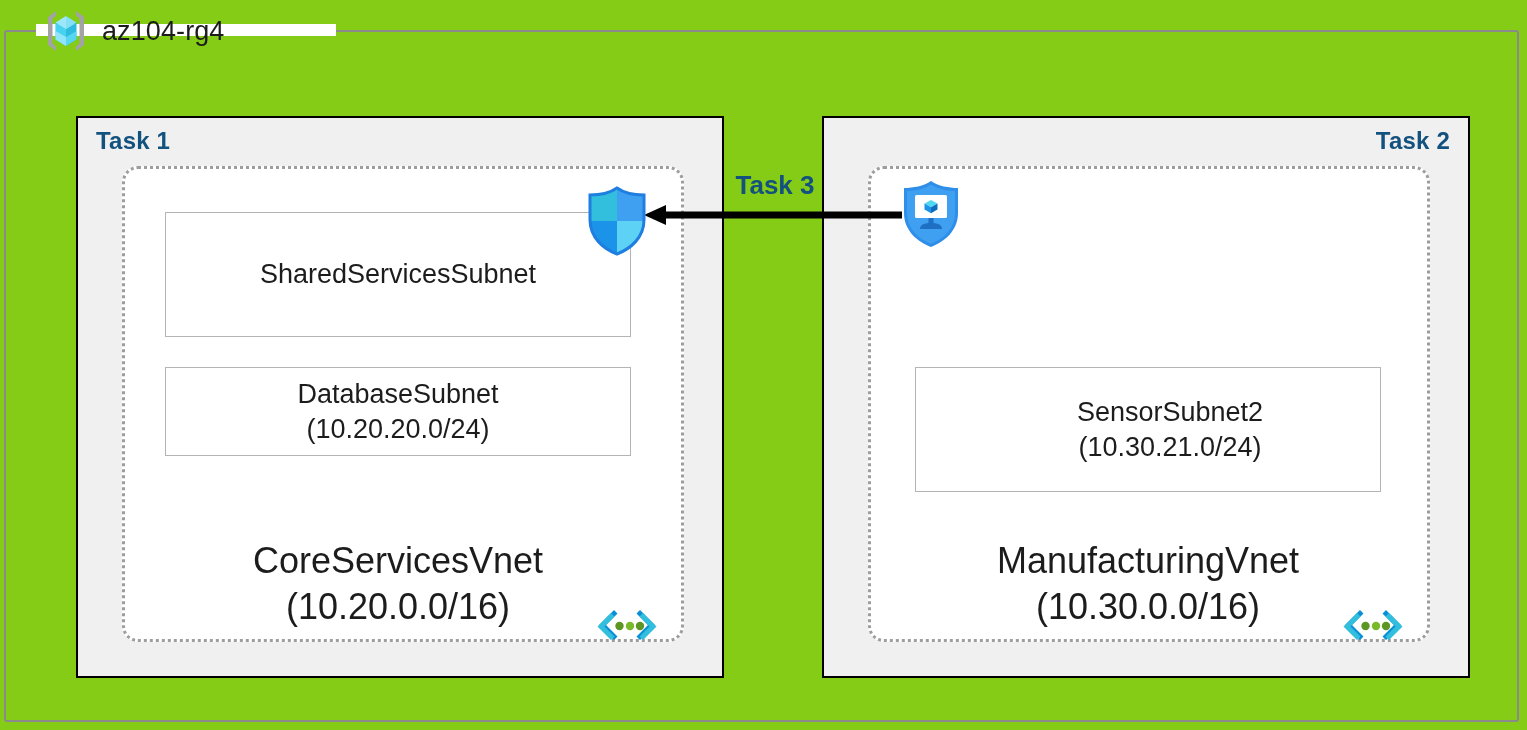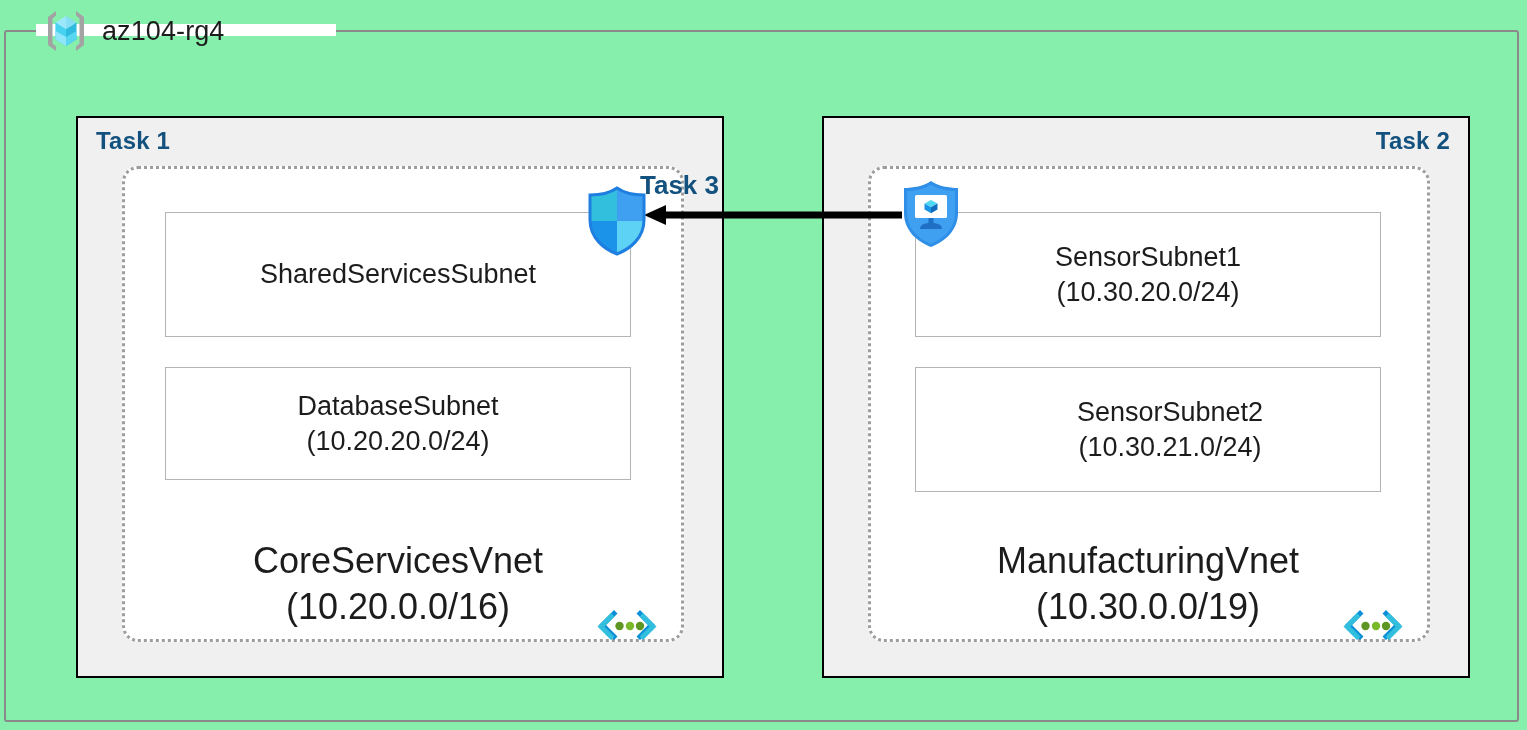--- a/index.html
+++ b/index.html
@@ -9,21 +9,21 @@
   }
   body {
     font-family: "Liberation Sans", sans-serif;
     -webkit-font-smoothing: antialiased;
   }
 
   #canvas {
     position: relative;
     width: 1527px;
     height: 730px;
-    background: #86efac;
+    background: #84cc16;
     overflow: hidden;
   }
 
   
   .rg-frame {
     position: absolute;
     left: 4px;
     top: 30px;
     width: 1515px;
     height: 692px;
@@ -100,21 +100,21 @@
     display: flex;
     flex-direction: column;
     align-items: center;
     justify-content: center;
     line-height: 1.28;
   }
   .subnet-name { font-size: 27px; color: #1c1c1c; }
   .subnet-cidr { font-size: 27px; color: #1c1c1c; }
 
   #subnet-1-1 { left: 165px; top: 212px; width: 466px; height: 125px; gap: 48px; }
-  #subnet-1-2 { left: 165px; top: 367px; width: 466px; height: 113px; }
+  #subnet-1-2 { left: 165px; top: 367px; width: 466px; height: 89px; }
   #subnet-2-1 { left: 915px; top: 212px; width: 466px; height: 125px; }
   #subnet-2-2 { left: 915px; top: 367px; width: 466px; height: 125px; padding-left: 44px; }
 
   
   .vnet-caption {
     position: absolute;
     text-align: center;
     line-height: 1.28;
     color: #1c1c1c;
   }
@@ -138,20 +138,21 @@
     top: 198px;
     width: 270px;
     height: 34px;
     z-index: 5;
   }
   #task3-label {
     position: absolute;
     left: 640px;
     top: 170px;
     width: 270px;
+    text-align: center;
     font-size: 26px;
     font-weight: bold;
     color: #13517e;
     z-index: 7;
   }
 </style>
 </head>
 <body>
 
 <div id="canvas">
@@ -216,33 +217,29 @@
       <circle cx="46" cy="20" r="4.2" fill="#5e9624"></circle>
     </svg>
   </span>
 
   <div class="task-panel" id="task-panel-2">
     <span class="task-label right">Task 2</span>
   </div>
 
   <div class="vnet" id="vnet-2"></div>
 
-  <div class="subnet" id="subnet-2-1">
-    <div class="subnet-name">SensorSubnet1</div>
-    <div class="subnet-cidr">(10.30.20.0/24)</div>
-  </div>
 
   <div class="subnet" id="subnet-2-2">
     <div class="subnet-name">SensorSubnet2</div>
     <div class="subnet-cidr">(10.30.21.0/24)</div>
   </div>
 
   <div class="vnet-caption" id="vnet-caption-2">
     <div>ManufacturingVnet</div>
-    <div>(10.30.0.0/19)</div>
+    <div>(10.30.0.0/16)</div>
   </div>
 
   <span class="icon-abs" id="vnet-icon-2">
     <svg width="66" height="42" viewBox="0 0 66 42">
       <path d="M20 4 L23.5 7.5 L12 19 L23.5 30.5 L20 34 L5 19 Z" fill="#0a8fd6"></path>
       <path d="M17 7 L20.5 10.5 L10.5 20.5 L20.5 30.5 L17 34 L3.5 20.5 Z" fill="#32bedd"></path>
       <path d="M46 4 L42.5 7.5 L54 19 L42.5 30.5 L46 34 L61 19 Z" fill="#0a8fd6"></path>
       <path d="M49 7 L45.5 10.5 L55.5 20.5 L45.5 30.5 L49 34 L62.5 20.5 Z" fill="#32bedd"></path>
       <circle cx="25.5" cy="20" r="4.2" fill="#5e9624"></circle>
       <circle cx="36" cy="20" r="4.2" fill="#7ab929"></circle>

